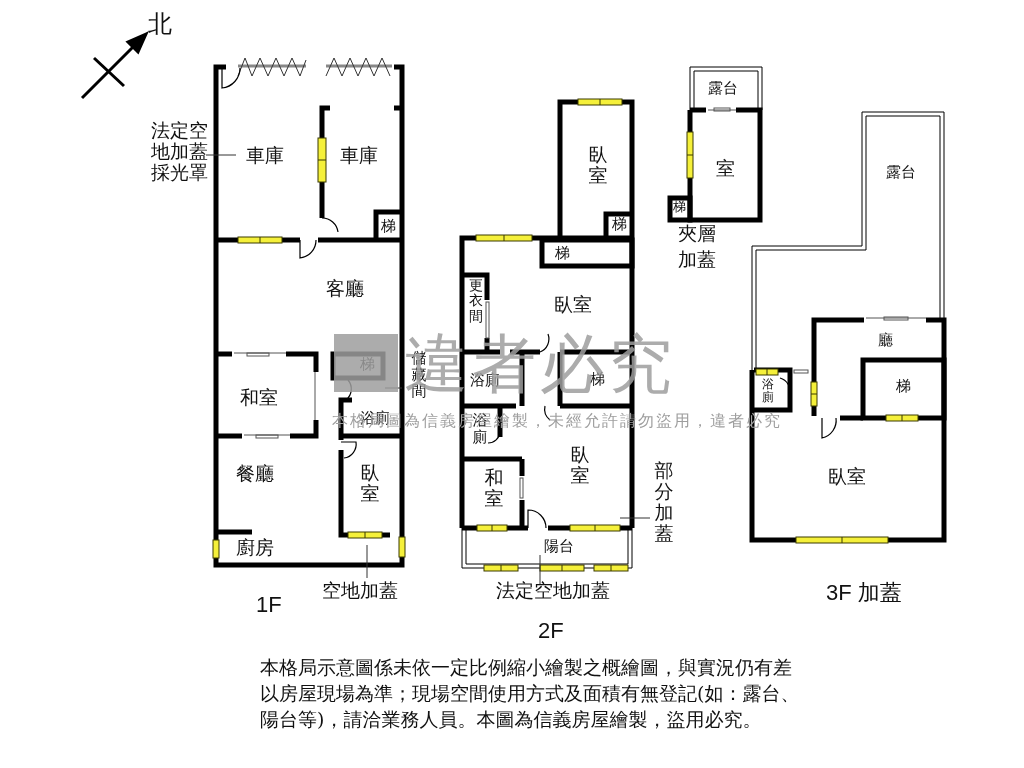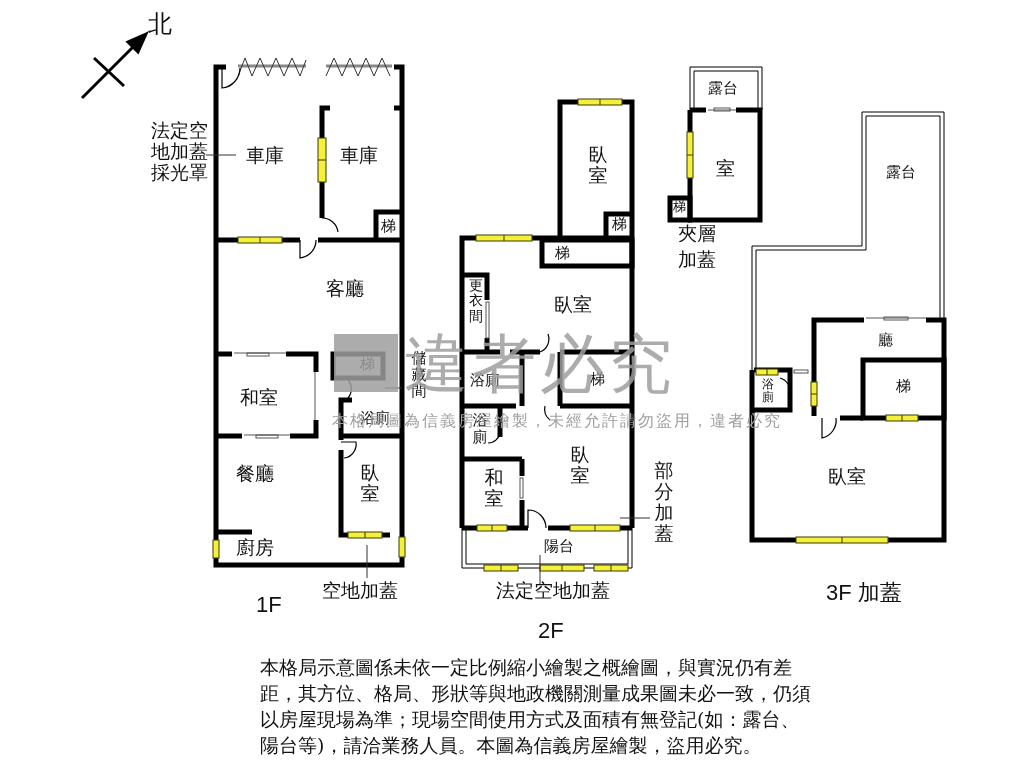--- a/index.html
+++ b/index.html
@@ -255,16 +255,15 @@
 <div class="room-label bold stack" style="left:760px;top:378px;width:16px;font-size:12px;">浴廁</div>
 <div class="room-label" style="left:828px;top:466px;">臥室</div>
 <div class="floor-label" style="left:826px;top:578px;">3F 加蓋</div>
 
 <div class="wm-logo"></div>
 <div class="wm-big">違者必究</div>
 <div class="wm-small">本格局圖為信義房屋繪製，未經允許請勿盜用，違者必究</div>
 
 <div class="note">
   <p>本格局示意圖係未依一定比例縮小繪製之概繪圖，與實況仍有差</p>
-  <p>距，其方位、格局、形狀等與地政機關測量成果圖未必一致，仍須</p>
   <p>以房屋現場為準；現場空間使用方式及面積有無登記(如：露台、</p>
   <p>陽台等)，請洽業務人員。本圖為信義房屋繪製，盜用必究。</p>
 </div>
 
 </body></html>

